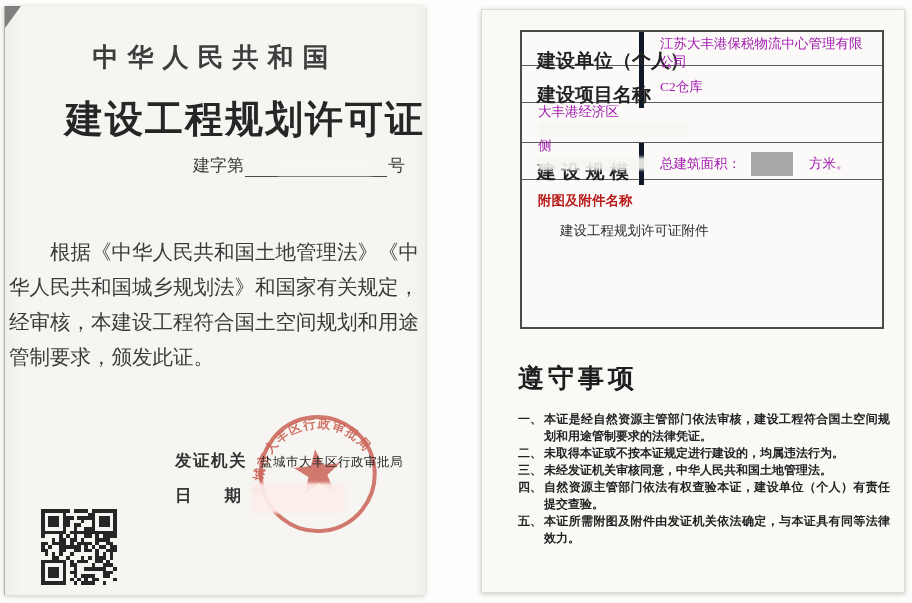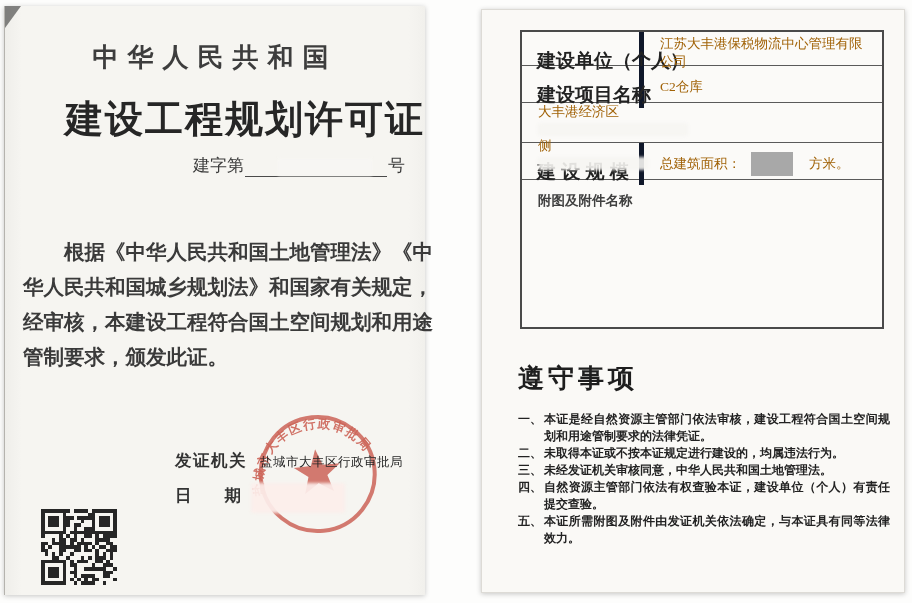--- a/index.html
+++ b/index.html
@@ -36,22 +36,22 @@
   }
   .cert-underline{
     position:relative;display:inline-block;width:142px;height:20px;
     border-bottom:1.5px solid #4a4a4a;margin:0 1px;
   }
   .blur-box{
     position:absolute;left:32px;top:2px;width:96px;height:18px;
     background:rgba(247,246,243,.96);filter:blur(1.2px);border-radius:3px;
   }
   .body-text{
-    position:absolute;left:18px;top:228px;width:410px;
-    font-size:20.5px;line-height:35px;font-weight:700;color:#3a3a3a;
+    position:absolute;left:4px;top:228px;width:410px;
+    font-size:20.5px;line-height:35px;font-weight:400;color:#3a3a3a;
     text-indent:2em;text-align:justify;
   }
   .issuer-label{
     position:absolute;left:170px;top:444px;
     font-weight:700;font-size:16.5px;letter-spacing:1.5px;color:#333;z-index:3;
   }
   .issuer-value{
     position:absolute;left:255px;top:448px;
     font-family:"Liberation Serif",serif;font-size:12.5px;color:#262626;
     letter-spacing:.5px;z-index:3;white-space:nowrap;
@@ -80,34 +80,34 @@
     display:grid;grid-template-columns:122px 1fr;
     border-bottom:1px solid #5a5a5a;
   }
   .tcell-label{
     padding:16px 0 0 15px;display:flex;align-items:center;
     border-right:5px solid #0f172a;
     font-weight:700;font-size:19px;color:#222;white-space:nowrap;
   }
   .tcell-value{
     padding:0 8px 0 16px;display:flex;align-items:center;
-    font-family:"Liberation Serif",serif;font-size:13.5px;color:#a16207;
+    font-family:"Liberation Serif",serif;font-size:13.5px;color:#a21caf;
   }
   .tcell-value.multiline{flex-direction:column;align-items:flex-start;justify-content:center;line-height:17px;}
   .r1{height:33px;} .r2{height:36px;} .r3{height:39px;} .r4{height:36px;}
   .value-blur{
     display:inline-block;height:13px;border-radius:3px;vertical-align:middle;
     background:rgba(246,245,242,.9);filter:blur(1.5px);
   }
   .gray-redaction{
     display:inline-block;width:42px;height:24px;background:#a8a8a8;
     margin:0 16px 0 10px;vertical-align:middle;
   }
   .attach-section{height:147px;padding:12px 16px;box-sizing:border-box;}
-  .attach-heading{font-weight:700;font-size:13.5px;color:#404040;}
+  .attach-heading{font-weight:700;font-size:13.5px;color:#b91c1c;}
   .attach-item{
     margin:12px 0 0 22px;
     font-family:"Liberation Serif",serif;font-size:13.5px;color:#2b2b2b;
   }
   .notes-heading{
     position:absolute;left:36px;top:351px;
     font-weight:700;font-size:26px;letter-spacing:4px;color:#1e1e1e;
   }
   .notes-list{
     position:absolute;left:36px;top:401px;width:372px;
@@ -351,20 +351,21 @@
       <div class="tcell-label">建 设 规 模</div>
       <div class="tcell-value">
         <span>总建筑面积：</span>
         <span class="gray-redaction"></span>
         <span>方米。</span>
       </div>
     </div>
 
     <div class="attach-section">
       <div class="attach-heading">附图及附件名称</div>
+      <div class="attach-item">建设工程规划许可证附件</div>
     </div>
   </div>
 
   <div class="notes-heading">遵守事项</div>
 
   <ol class="notes-list">
     <li>
       <span class="note-num">一、</span>
       <span class="note-text">本证是经自然资源主管部门依法审核，建设工程符合国土空间规划和用途管制要求的法律凭证。</span>
     </li>

